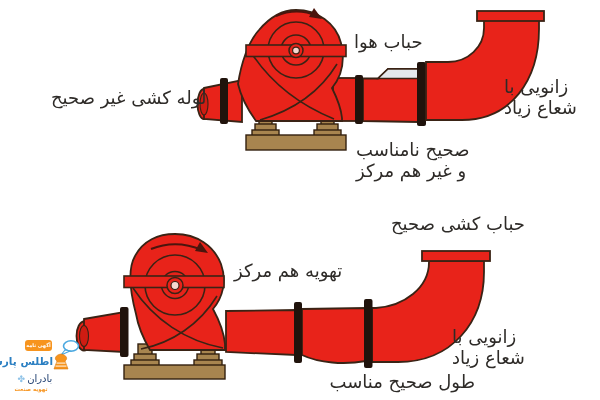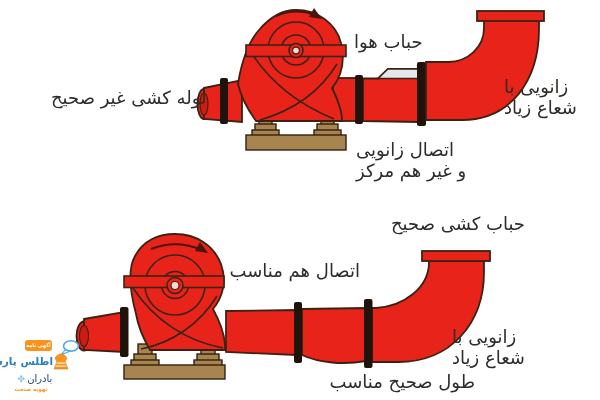--- a/index.html
+++ b/index.html
@@ -141,27 +141,27 @@
   <div class="lbl" style="left:14px;top:87px;width:162px;margin-left:37px;">لوله کشی غیر صحیح</div>
 
   <div class="lbl" style="left:354px;top:31px;width:104px;">حباب هوا</div>
 
   <div class="lbl" style="left:504px;top:76px;width:92px;">
     <div>زانویی با</div>
     <div>شعاع زیاد</div>
   </div>
 
   <div class="lbl" style="left:356px;top:139px;width:124px;">
-    <div>اتصال زانویی</div>
+    <div>صحیح نامناسب</div>
     <div>و غیر هم مرکز</div>
   </div>
 
   <div class="lbl" style="left:399px;top:213px;width:126px;">حباب کشی صحیح</div>
 
-  <div class="lbl" style="left:234px;top:260px;width:126px;">اتصال هم مناسب</div>
+  <div class="lbl" style="left:234px;top:260px;width:126px;">تهویه هم مرکز</div>
 
   <div class="lbl" style="left:452px;top:326px;width:92px;">
     <div>زانویی با</div>
     <div>شعاع زیاد</div>
   </div>
 
   <div class="lbl" style="left:349px;top:371px;width:126px;">طول صحیح مناسب</div>
 
   <div class="wm wm-badge">آگهی نامه</div>
   <div class="wm wm-brand">اطلس پارسی</div>

